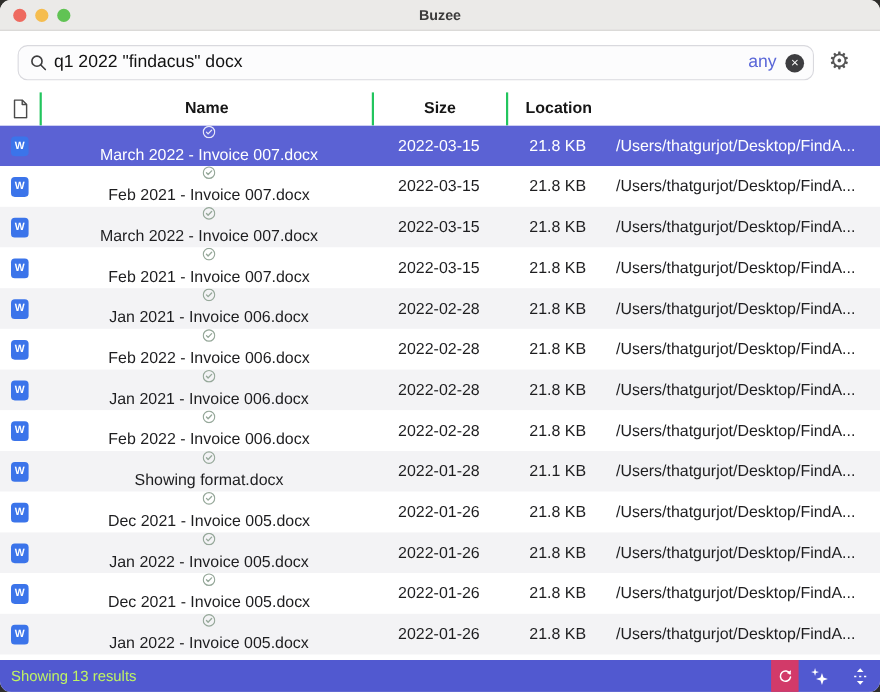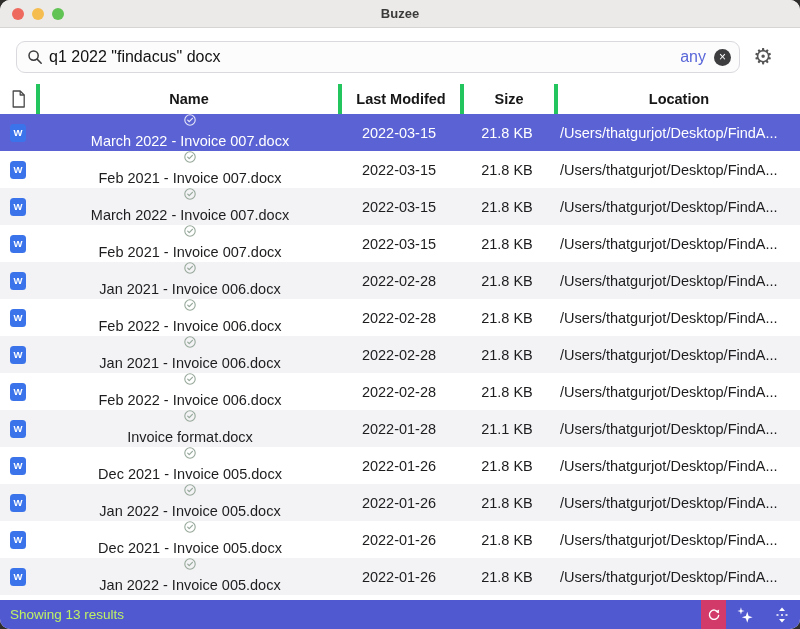--- a/index.html
+++ b/index.html
@@ -20,21 +20,21 @@
   .search-box { flex:1; height:32px; border:1px solid #d9d9de; border-radius:9px; background:#fcfcfd; display:flex; align-items:center; padding:0 8px 0 10px; }
   .search-box input { flex:1; border:none; outline:none; background:transparent; font-size:16px; color:#121212; font-family:inherit; padding:0 6px; }
   .scope { color:#5a67d8; font-size:16px; margin-right:8px; cursor:pointer;margin-left:45px; }
   .clear-btn { width:17px; height:17px; border-radius:50%; background:#3d3d40; color:#fff; font-size:12px; line-height:16px; text-align:center; cursor:pointer; user-select:none; }
   .gear { width:46px; text-align:center; font-family:"DejaVu Sans",sans-serif; font-size:22px; color:#555; cursor:pointer; line-height:1; }
 
   
   .cols { display:grid; grid-template-columns:36px 302px 122px 94px 1fr; }
   .thead { flex:0 0 auto; background:#fff; }
   .th { height:30px; display:flex; align-items:center; justify-content:center; font-size:14.5px; font-weight:700; color:#161616; }
-  .th + .th { border-left:4px solid #22c55e; }
+  .th + .th { border-left:2px solid #22c55e; }
   .tbody { flex:1 1 auto; overflow:hidden; }
   .row { height:37px; align-items:center; font-size:14.5px; color:#1d1d1f; cursor:default; }
   .row:nth-child(odd) { background:#f3f3f5; }
   .row:nth-child(even) { background:#ffffff; }
   .cell { display:flex; align-items:center; justify-content:center; height:100%; overflow:hidden; }
   .cell.name { justify-content:flex-start; gap:7px; padding-left:6px;flex-direction:column; }
   .cell.loc { justify-content:flex-start; padding:0 6px; white-space:nowrap; }
   .word-badge { width:16px; height:18px; background:#3b74ea; border-radius:3.5px; color:#fff; font-size:9.5px; font-weight:700; display:flex; align-items:center; justify-content:center; }
   .check-ic { color:#96a89a; display:flex; }
   .row.selected { background:#5b62d4 !important; color:#fff; }
@@ -80,21 +80,20 @@
   <div class="thead cols">
     <div class="th">
       <span>
         <svg width="15" height="18" viewBox="0 0 15 18">
           <path d="M2.2 1 h7 l4 4 v12 h-11 z" fill="none" stroke="#4a4a4a" stroke-width="1.3" stroke-linejoin="round"></path>
           <path d="M9.2 1 v4 h4" fill="none" stroke="#4a4a4a" stroke-width="1.3" stroke-linejoin="round"></path>
         </svg>
       </span>
     </div>
     <div class="th">Name</div>
-    <div class="th">Last Modifed</div>
     <div class="th">Size</div>
     <div class="th">Location</div>
   </div>
 
   <div class="tbody" id="rows">
       <div class="row cols selected">
       <div class="cell">
         <span class="word-badge">W</span>
       </div>
       <div class="cell name">
@@ -233,21 +232,21 @@
       <div class="cell">
         <span class="word-badge">W</span>
       </div>
       <div class="cell name">
         <span class="check-ic">
           <svg width="12" height="12" viewBox="0 0 12 12">
             <circle cx="6" cy="6" r="5.2" fill="none" stroke="currentColor" stroke-width="1.1"></circle>
             <path d="M3.7 6.1 l1.5 1.6 L8.4 4.3" fill="none" stroke="currentColor" stroke-width="1.2" stroke-linecap="round" stroke-linejoin="round"></path>
           </svg>
         </span>
-        <span>Invoice format.docx</span>
+        <span>Showing format.docx</span>
       </div>
       <div class="cell">2022-01-28</div>
       <div class="cell">21.1 KB</div>
       <div class="cell loc">/Users/thatgurjot/Desktop/FindA...</div>
     </div>
       <div class="row cols">
       <div class="cell">
         <span class="word-badge">W</span>
       </div>
       <div class="cell name">

